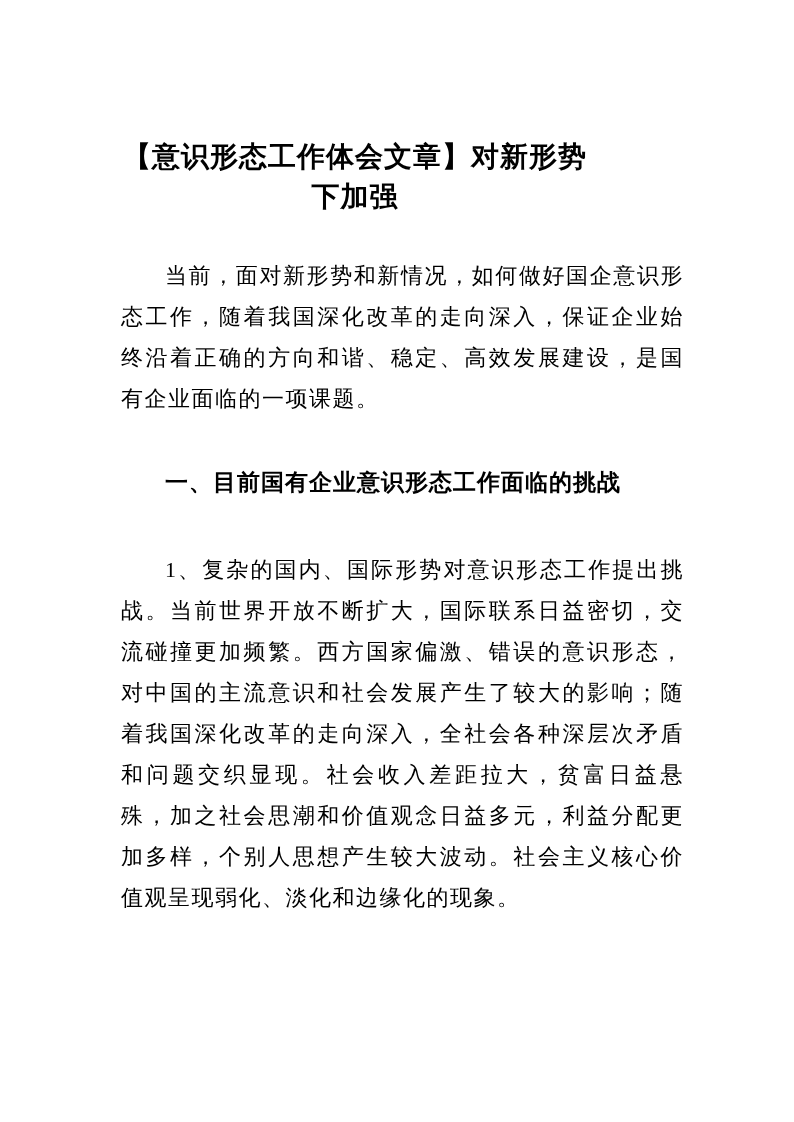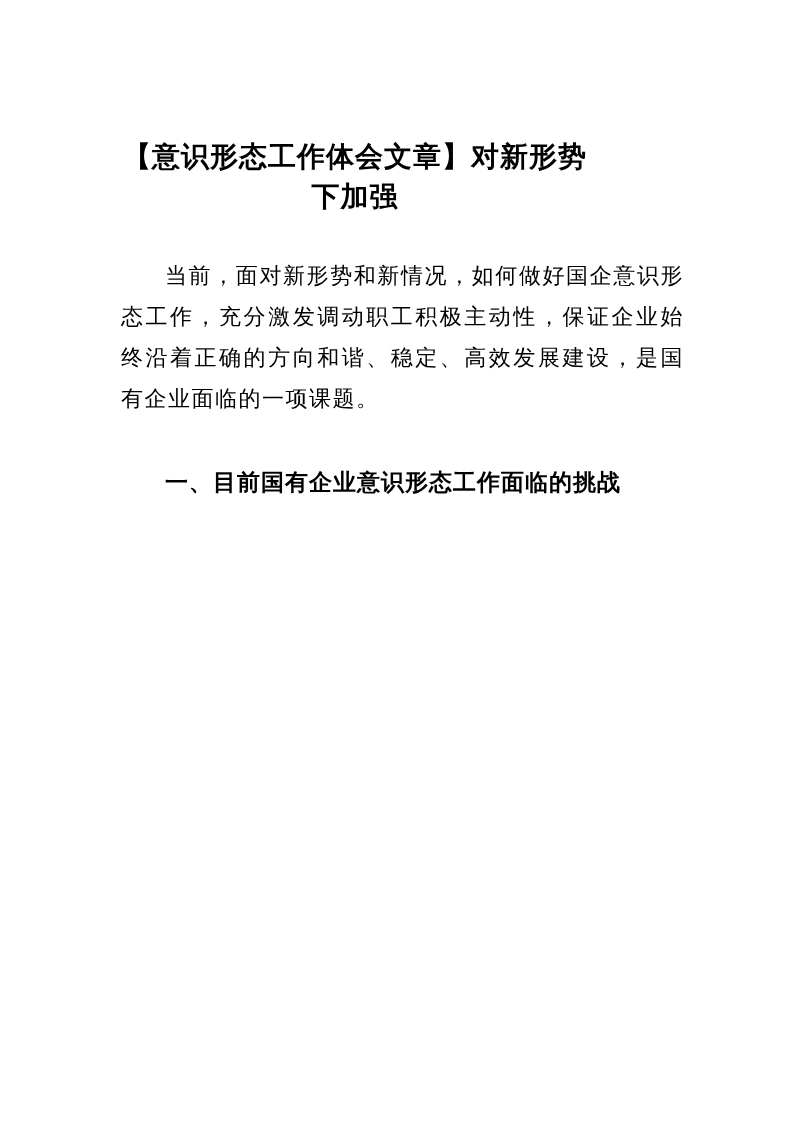--- a/index.html
+++ b/index.html
@@ -53,19 +53,20 @@
 </head>
 <body>
 
 <div class="page">
   <div class="content">
 
     <h1 class="doc-title">
       <span class="title-line">【意识形态工作体会文章】对新形势下加强</span>
     </h1>
 
-    <p class="para">当前，面对新形势和新情况，如何做好国企意识形态工作，充分激发调动职工积极主动性，保证企业始终沿着正确的方向和谐、稳定、高效发展建设，是国有企业面临的一项课题。</p>
+    <p class="para">当前，面对新形势和新情况，如何做好国企意识形态工作，随着我国深化改革的走向深入，保证企业始终沿着正确的方向和谐、稳定、高效发展建设，是国有企业面临的一项课题。</p>
 
     <h2 class="section-heading">一、目前国有企业意识形态工作面临的挑战</h2>
 
+    <p class="para">1、复杂的国内、国际形势对意识形态工作提出挑战。当前世界开放不断扩大，国际联系日益密切，交流碰撞更加频繁。西方国家偏激、错误的意识形态，对中国的主流意识和社会发展产生了较大的影响；随着我国深化改革的走向深入，全社会各种深层次矛盾和问题交织显现。社会收入差距拉大，贫富日益悬殊，加之社会思潮和价值观念日益多元，利益分配更加多样，个别人思想产生较大波动。社会主义核心价值观呈现弱化、淡化和边缘化的现象。</p>
 
   </div>
 </div>
 
 </body></html>

